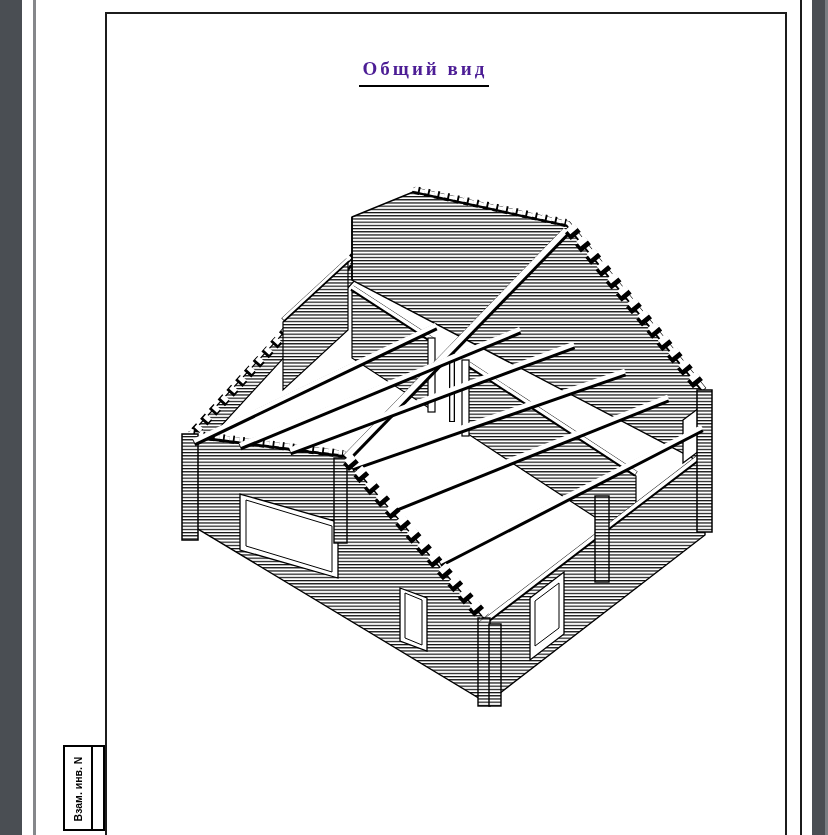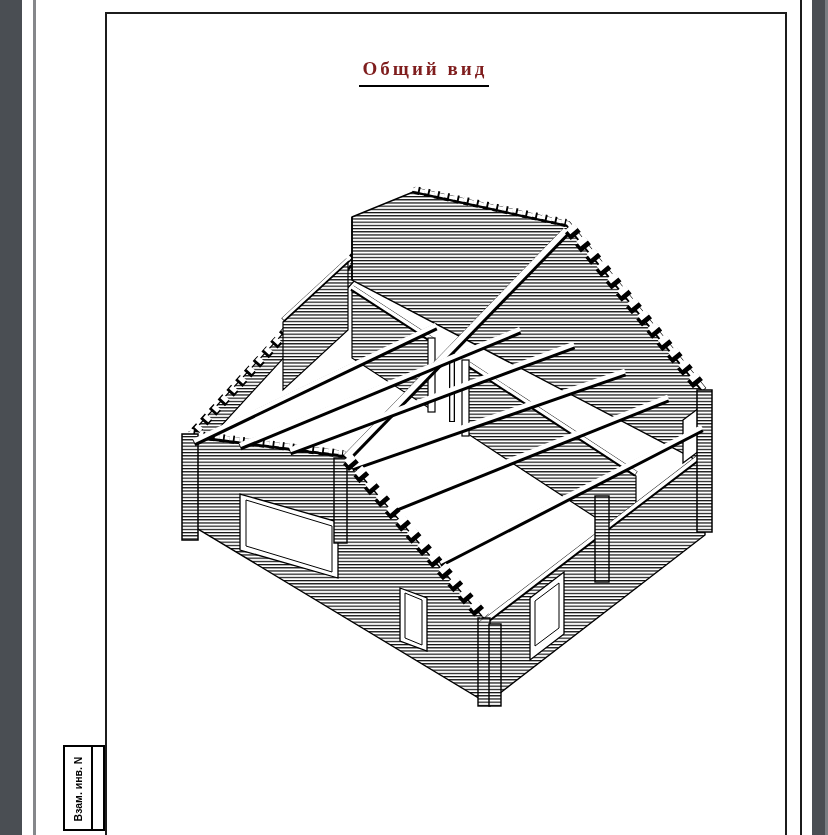--- a/index.html
+++ b/index.html
@@ -9,21 +9,21 @@
   
   #bg-left{left:0;top:0;width:22px;height:835px;background:#4a4e53;}
   #edge-left{left:33px;top:0;width:2.5px;height:835px;background:#85878a;}
   #page-right-line{left:800px;top:0;width:2px;height:835px;background:#1b1b1b;}
   #bg-right{left:812px;top:0;width:13px;height:835px;background:#4a4e53;}
   #bg-right-edge{left:825px;top:0;width:3px;height:835px;background:#7a7e83;}
   
   #frame{left:105px;top:12px;width:678px;height:900px;border:2.2px solid #1c1c1c;}
   
   #title{left:250px;top:58px;width:350px;text-align:center;
-         font-weight:700;font-size:19px;letter-spacing:3px;color:#7f1d1d;}
+         font-weight:700;font-size:19px;letter-spacing:3px;color:#4c1d95;}
   #title-underline{left:359px;top:85px;width:130px;height:2px;background:#000;}
   
   #stamp{left:63px;top:745px;width:42px;height:86px;border:2px solid #000;box-sizing:border-box;}
   #stamp-divider{left:26px;top:0;width:2px;height:100%;background:#000;}
   #stamp-text{left:-31px;top:36px;width:88px;text-align:center;
               transform:rotate(-90deg);font-family:"Liberation Sans",sans-serif;
               font-size:10.5px;font-weight:700;color:#000;white-space:nowrap;}
   svg{display:block;}
 </style>
 </head>

